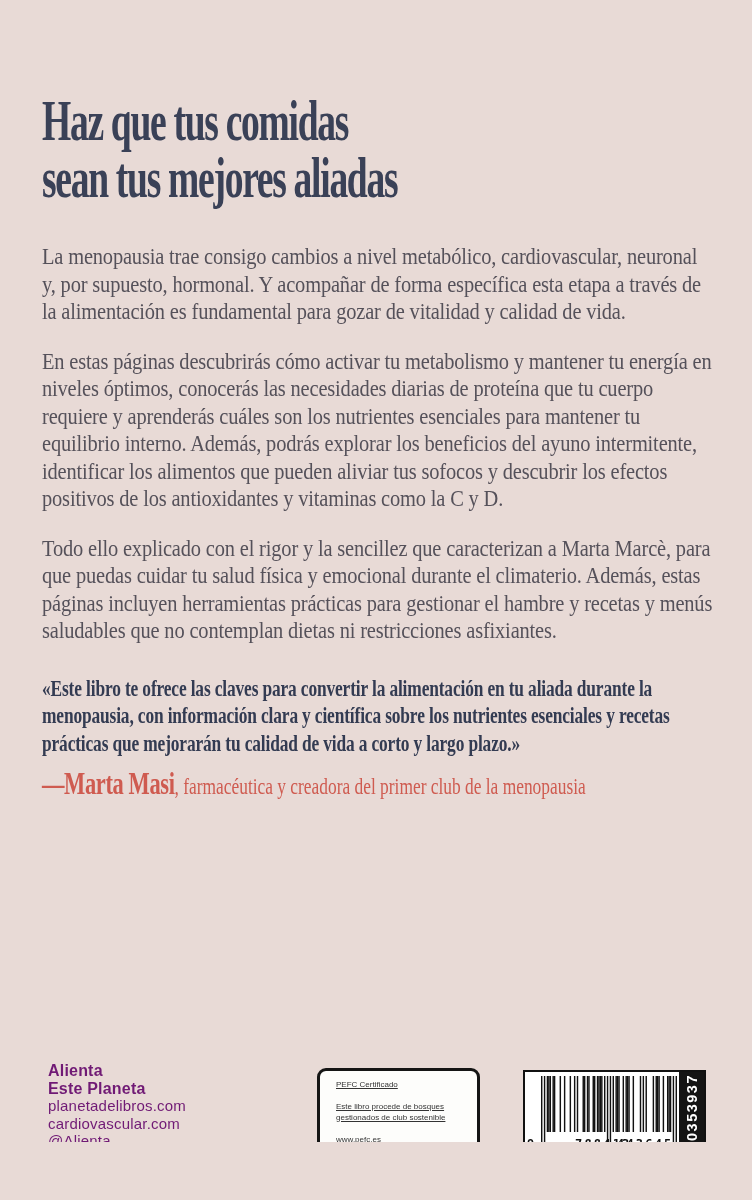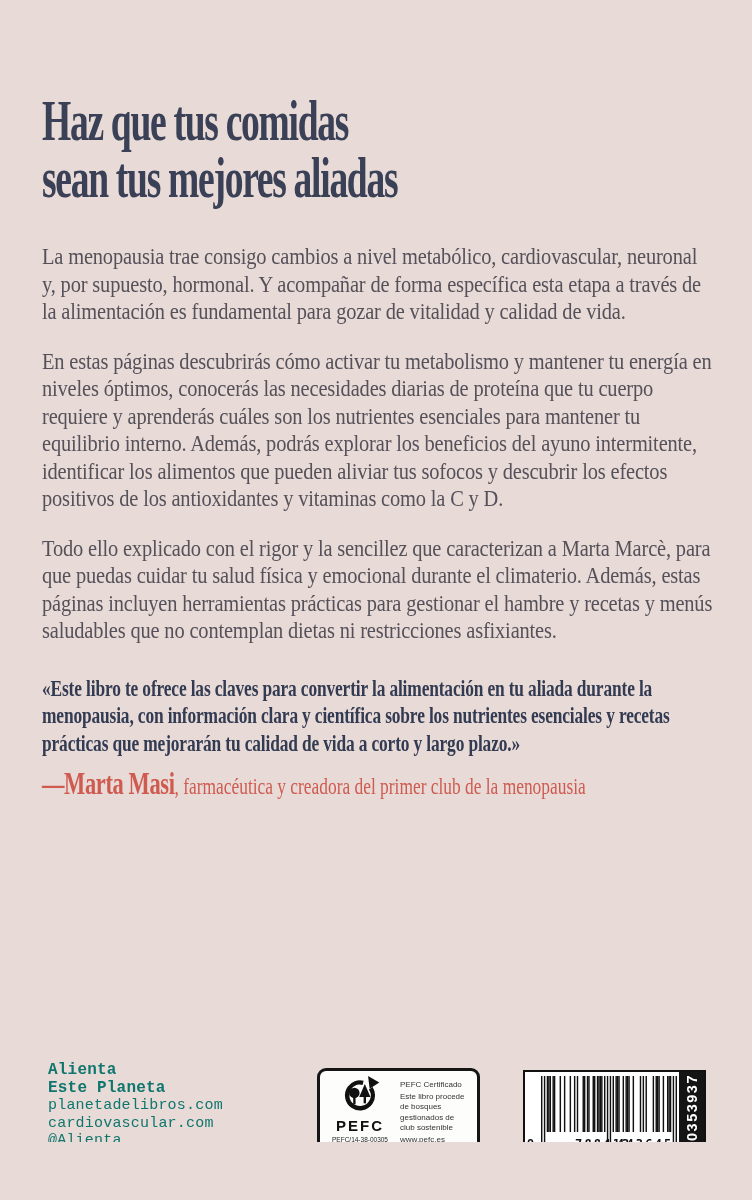--- a/index.html
+++ b/index.html
@@ -27,37 +27,37 @@
   }
   .attribution{
     margin-top:9px;color:#cf5b50;width:935px;
     transform:scaleX(0.85);transform-origin:left top;
   }
   .attr-name{font-size:31px;font-weight:bold;letter-spacing:-0.5px;}
   .attr-role{font-size:24px;}
   
   .publisher{
     position:absolute;left:48px;top:1062px;
-    font-family:Liberation Mono, monospace;color:#0f766e;
+    font-family:Liberation Sans, sans-serif;color:#701a75;
     font-size:15px;line-height:17.5px;letter-spacing:0.2px;
   }
   .publisher .bold{font-weight:bold;font-size:16px;}
   .pefc-box{
     position:absolute;left:317px;top:1068px;width:163px;height:89px;
     background:#fdfdfb;border:3px solid #151515;border-radius:9px;
     box-sizing:border-box;display:flex;padding:5px 7px 4px 8px;
     font-family:"Liberation Sans",sans-serif;
   }
   .pefc-left{width:64px;display:flex;flex-direction:column;align-items:center;}
   .pefc-name{font-weight:bold;font-size:15px;letter-spacing:2px;color:#111;margin-top:0;}
   .pefc-license{font-size:6.5px;color:#222;margin-top:2px;white-space:nowrap;}
   .pefc-right{
     flex:1;margin-left:8px;display:flex;flex-direction:column;
     justify-content:space-between;font-size:8px;color:#333;
-    padding:4px 0 5px;line-height:1.3;
+    padding:4px 0 5px;line-height:1.3;text-decoration:underline;
   }
   .barcode-box{
     position:absolute;left:523px;top:1070px;width:183px;height:84px;
     background:#fff;border:2px solid #111;box-sizing:border-box;display:flex;
   }
   .barcode-area{position:relative;flex:1;padding:4px 2px 0 16px;}
   #ean-svg{display:block;fill:#111;}
   .bc-digit{
     position:absolute;bottom:1px;font-family:"DejaVu Sans Mono",monospace;
     font-weight:bold;font-size:12px;color:#111;
@@ -96,34 +96,20 @@
   <div class="publisher">
     <div class="bold">Alienta</div>
     <div class="bold">Este Planeta</div>
     <div>planetadelibros.com</div>
     <div>cardiovascular.com</div>
     <div>@Alienta</div>
     <div>#NutreTuMenopausia</div>
   </div>
 
   <div class="pefc-box">
-    <div class="pefc-left">
-      <span>
-        <svg width="52" height="37" viewBox="0 0 64 46" aria-hidden="true">
-          <circle cx="32" cy="24" r="16" fill="none" stroke="#111" stroke-width="5.5" stroke-dasharray="88 14" stroke-dashoffset="-6" transform="rotate(-55 32 24)"></circle>
-          <polygon points="42,0 56,8 44,16" fill="#111"></polygon>
-          <circle cx="25" cy="21" r="6.5" fill="#111"></circle>
-          <rect x="23.5" y="25" width="3" height="10" fill="#111"></rect>
-          <polygon points="38,10 45,26 31,26" fill="#111"></polygon>
-          <rect x="36.5" y="26" width="3" height="8" fill="#111"></rect>
-        </svg>
-      </span>
-      <div class="pefc-name">PEFC</div>
-      <div class="pefc-license">PEFC/14-38-00305</div>
-    </div>
     <div class="pefc-right">
       <div>PEFC Certificado</div>
       <div>Este libro procede de bosques gestionados de club sostenible</div>
       <div>www.pefc.es</div>
     </div>
   </div>
 
   <div class="barcode-box">
     <div class="barcode-area">
       <svg id="ean-svg" width="136" height="70" viewBox="0 0 95 70" preserveAspectRatio="none" aria-hidden="true">

